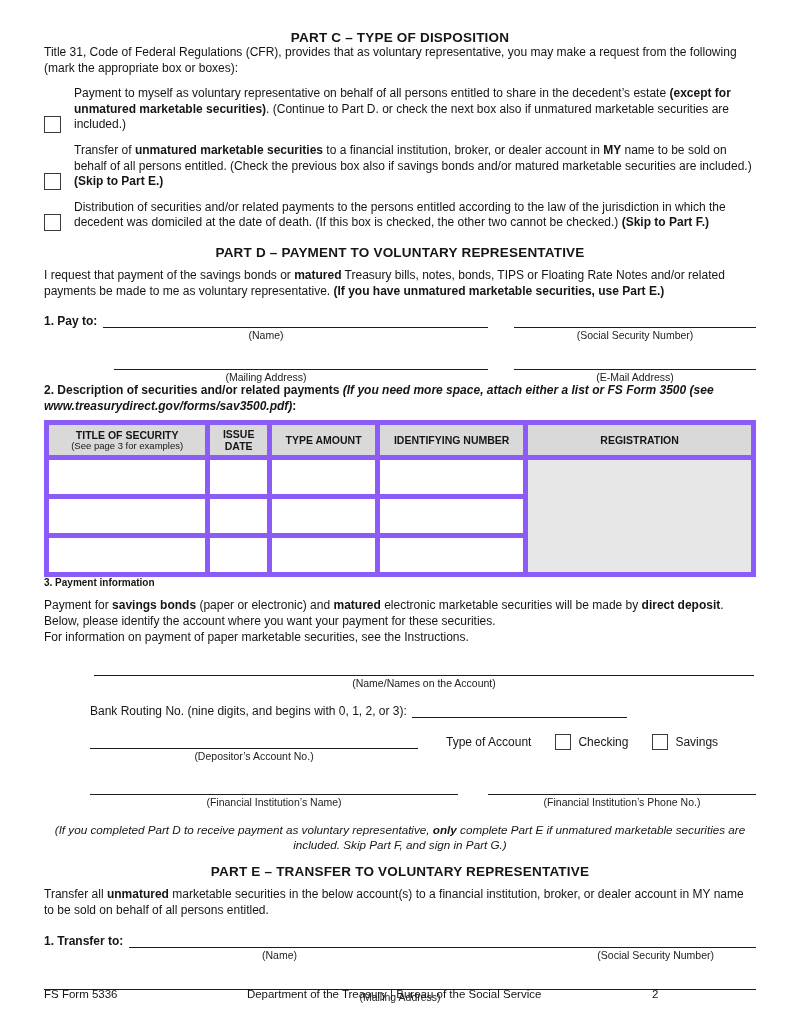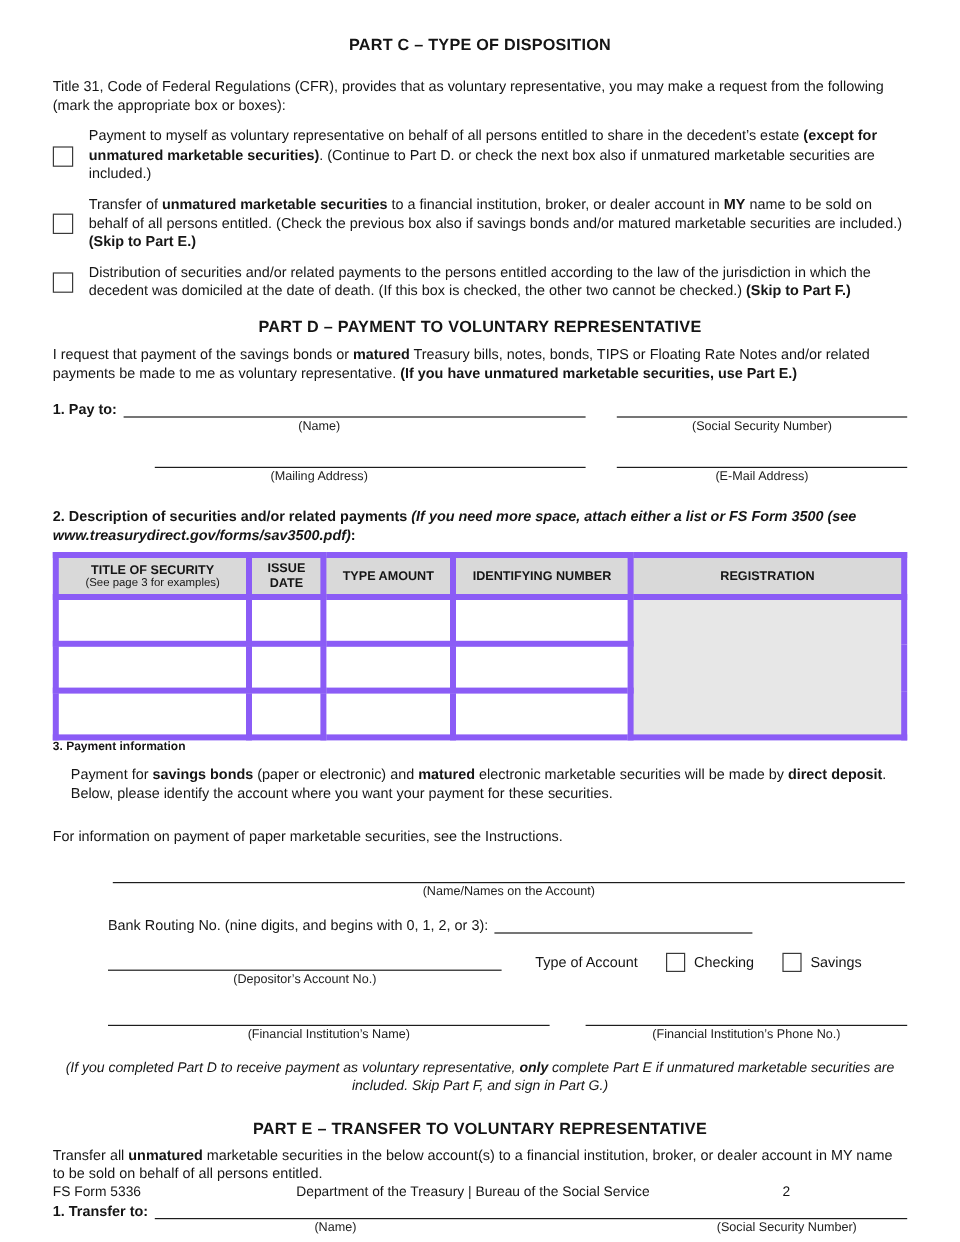--- a/index.html
+++ b/index.html
@@ -16,23 +16,23 @@
     padding: 30px 44px 0 44px;
     box-sizing: border-box;
     overflow: hidden;
   }
   .part-title { text-align: center; font-weight: bold; font-size: 13.5px; margin: 0; letter-spacing: .2px; }
   .para { margin: 0; line-height: 1.3; }
   .seg-normal { font-weight: normal; }
   .seg-bold { font-weight: bold; }
   .seg-italic { font-style: italic; }
   .seg-bold-italic { font-weight: bold; font-style: italic; } .mt8 { margin-top: 8px; }
-  .mt10 { margin-top: 10px; margin-left: 15px; } .mt12 { margin-top: 20px; } .mt14 { margin-top: 14px; } .mt16 { margin-top: 16px; }
-
-  .option { display: flex; gap: 13px; margin-top: 10px; align-items: center; }
+  .mt10 { margin-top: 10px; } .mt12 { margin-top: 0; } .mt14 { margin-top: 14px; } .mt16 { margin-top: 16px; }
+
+  .option { display: flex; gap: 13px; margin-top: 10px; align-items: flex-end; }
   .checkbox {
     flex: 0 0 auto;
     width: 17px; height: 17px;
     border: 1.4px solid #3a3a3a;
     background: #fff;
     margin-top: 1px;
     box-sizing: border-box;
   }
   .checkbox.small { width: 16px; height: 16px; margin-top: 0; }
 

